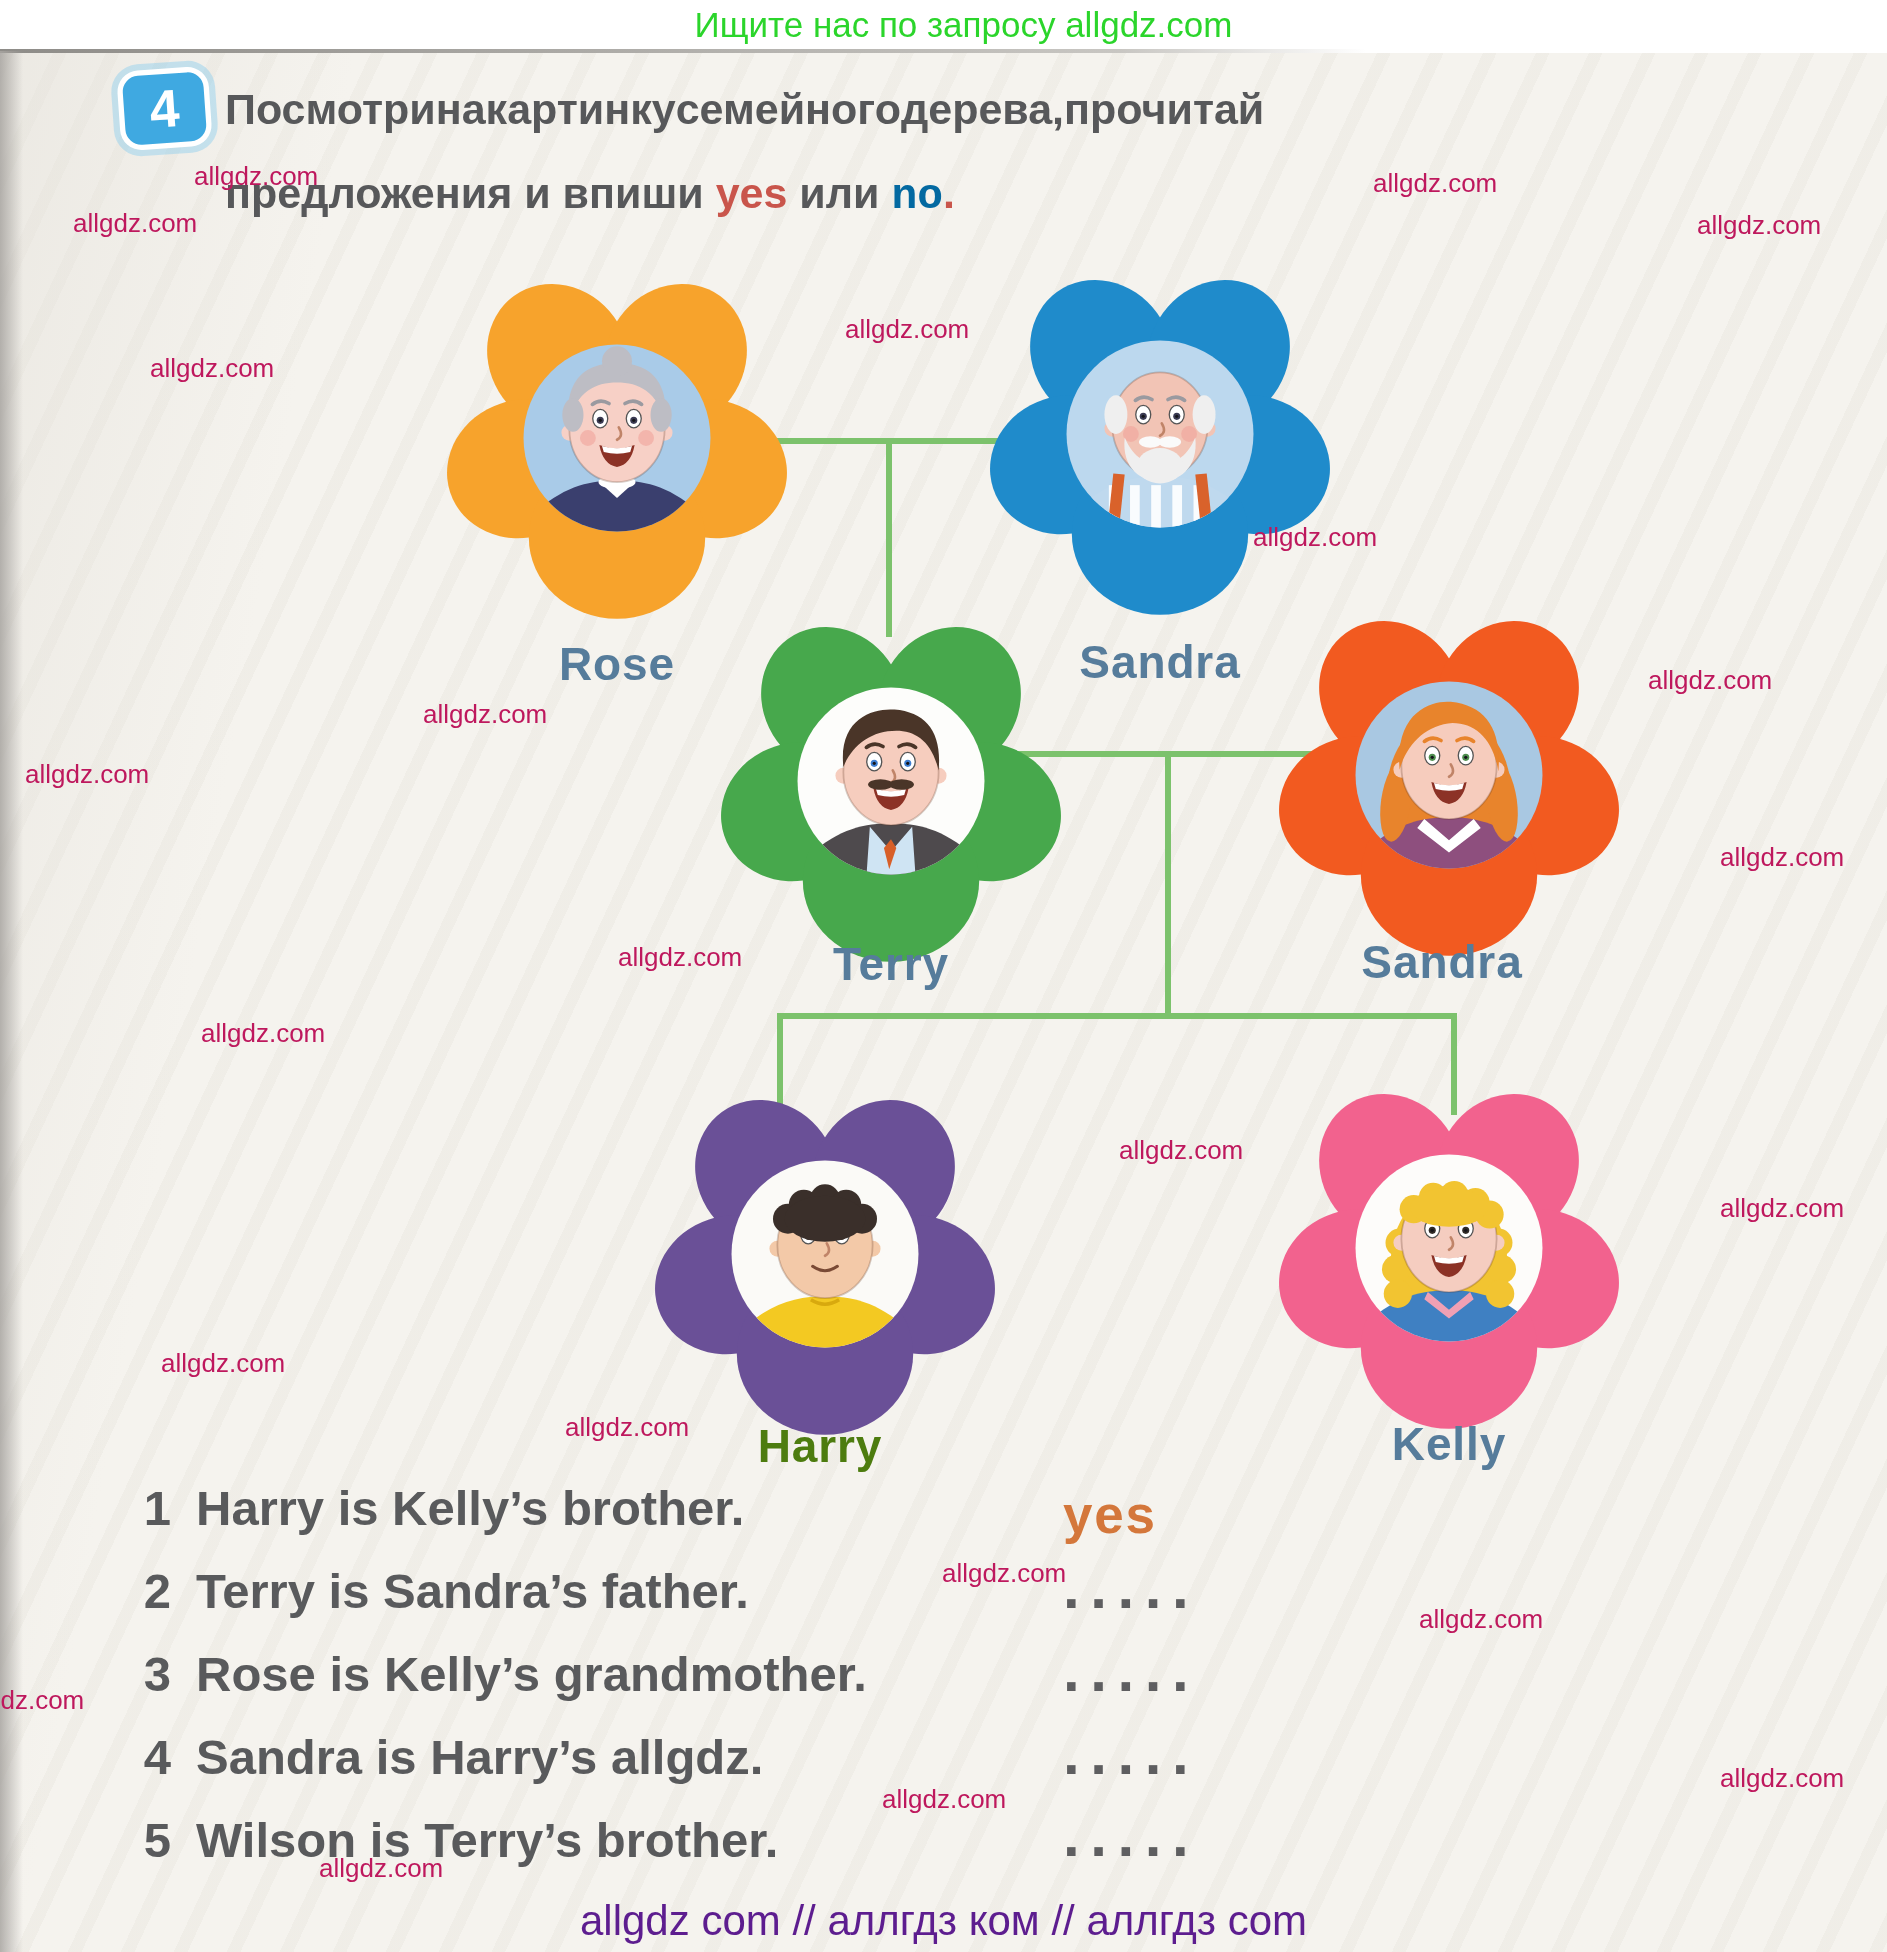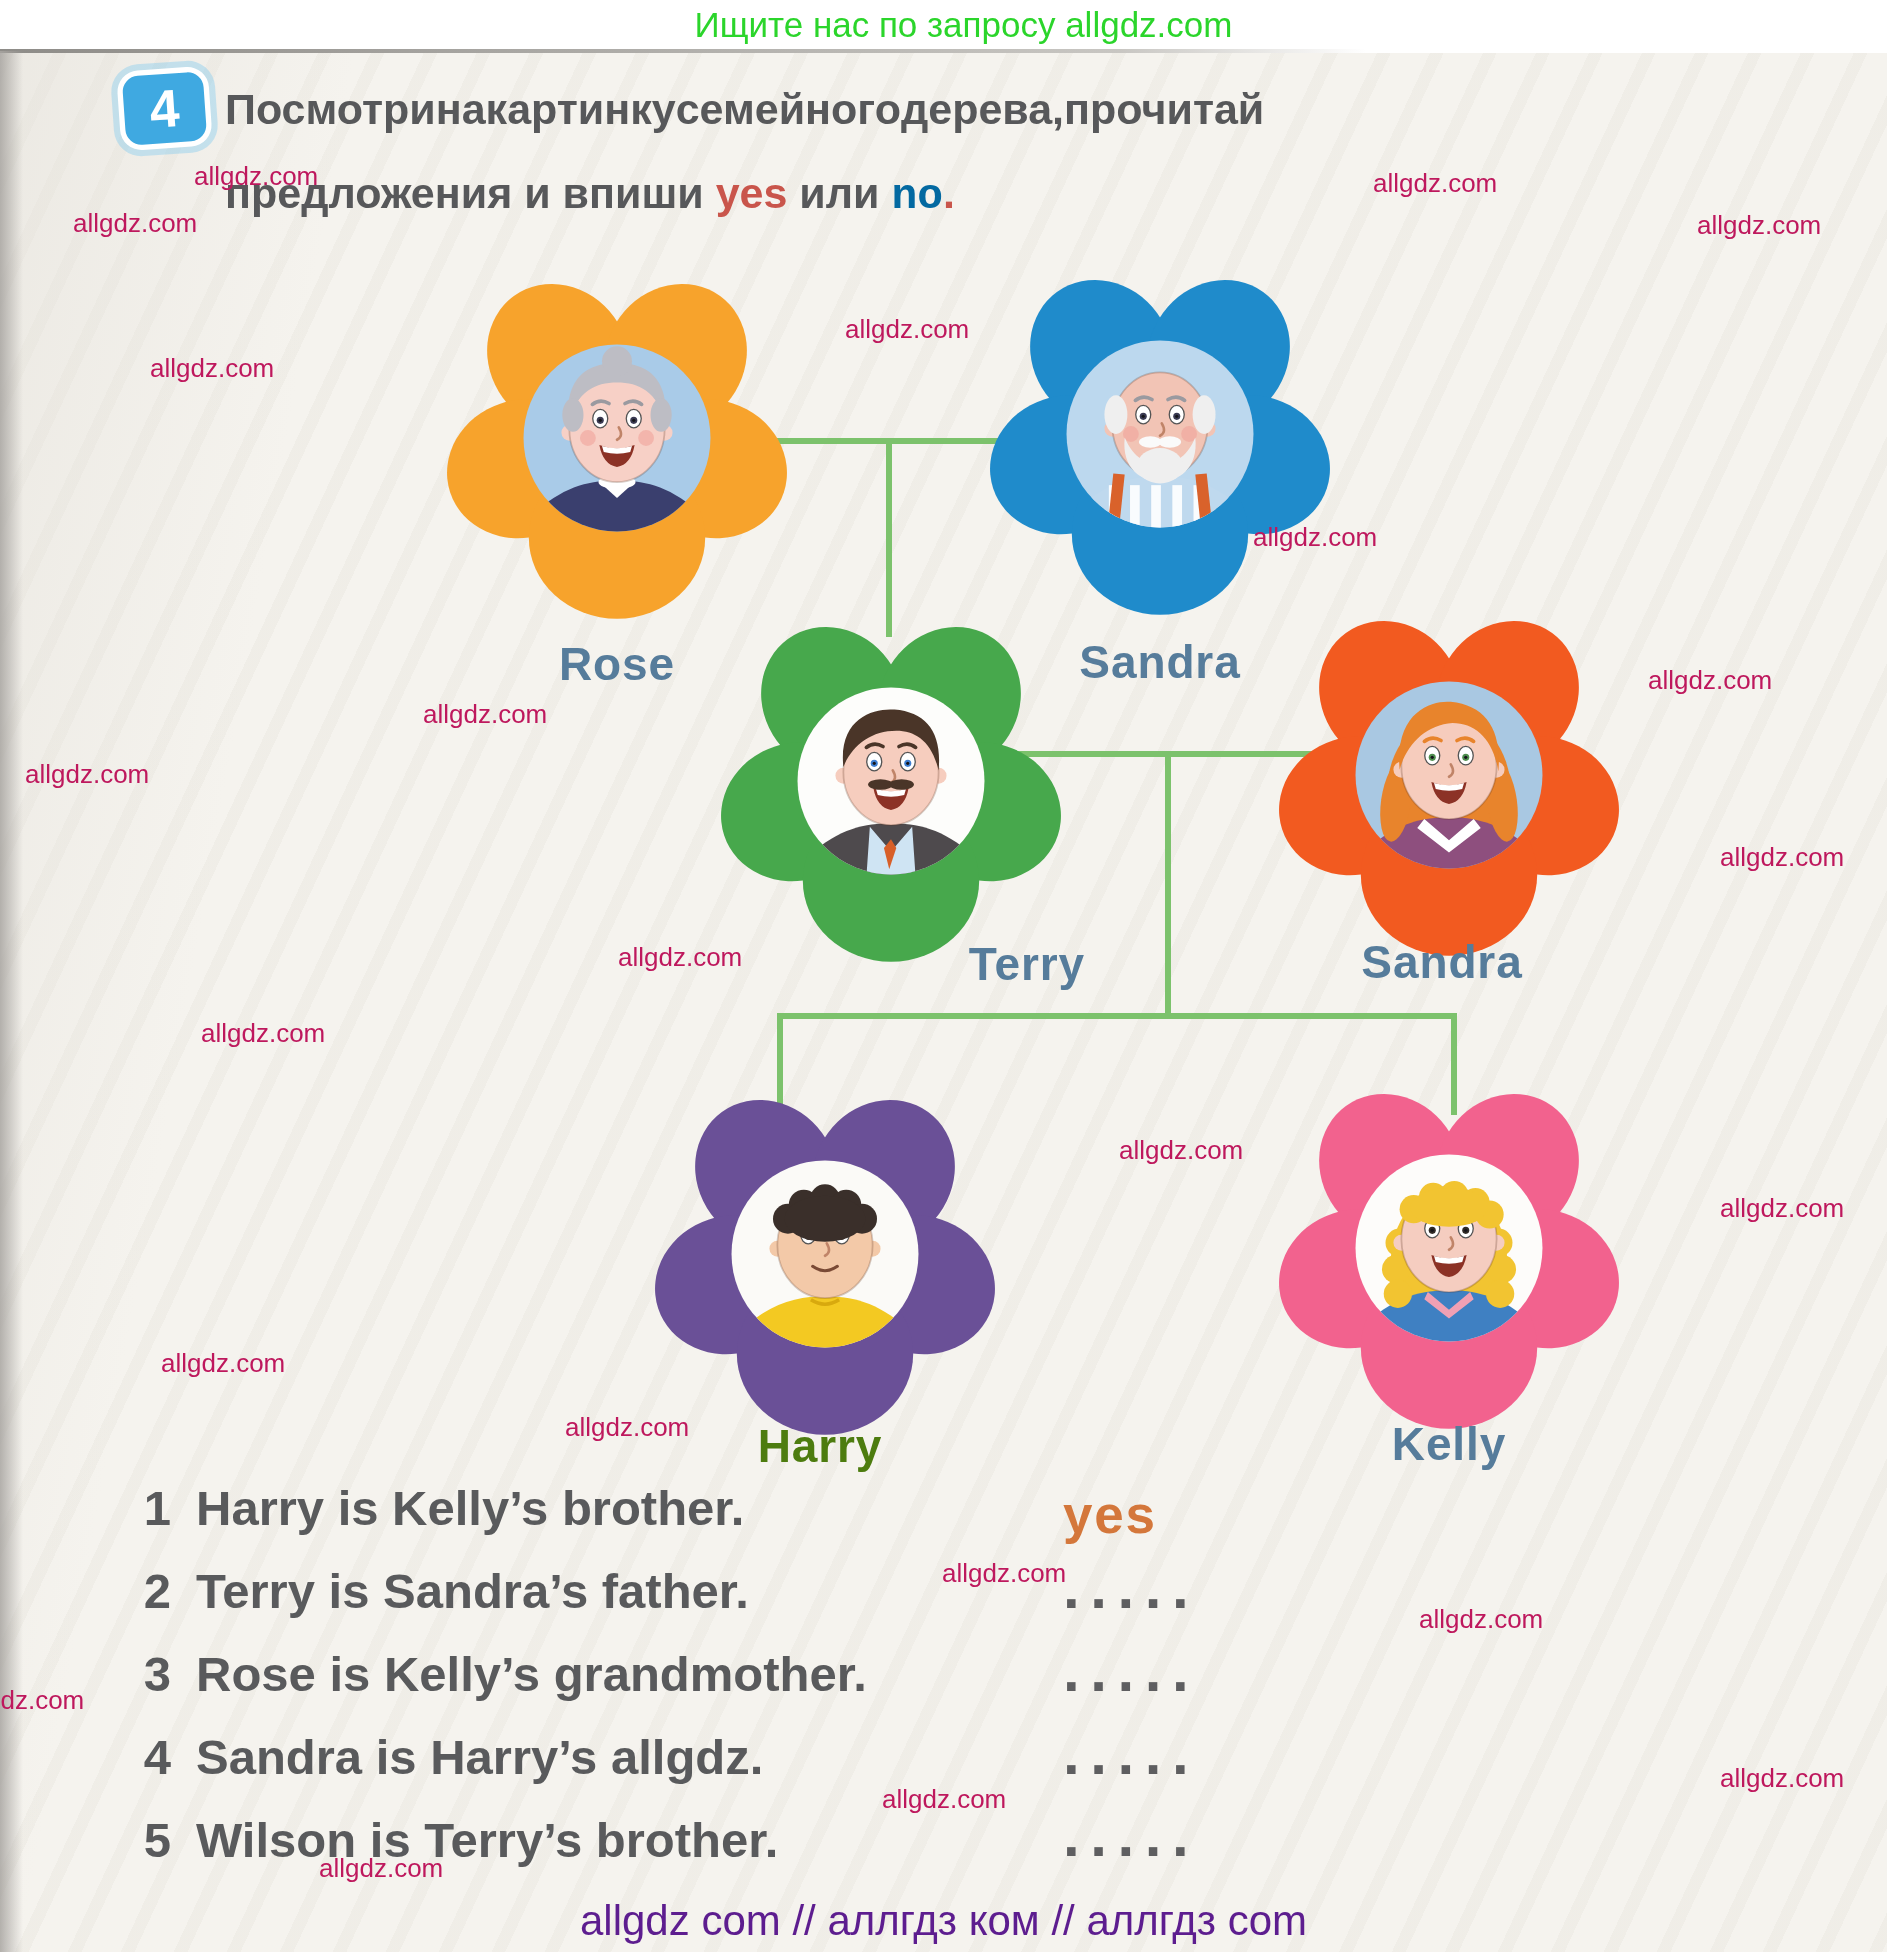--- a/index.html
+++ b/index.html
@@ -327,21 +327,21 @@
         <circle cx="6" cy="-60" r="16" fill="#F2C431"></circle>
         <circle cx="30" cy="-52" r="16" fill="#F2C431"></circle>
         <circle cx="46" cy="-38" r="16" fill="#F2C431"></circle>
         <ellipse cx="0" cy="-46" rx="44" ry="22" fill="#F2C431"></ellipse>
       </g>
     </svg>
   </figure>
 
 <div class="fname" style="left: 423px; top: 637px; color: rgb(86, 124, 155);">Rose</div>
 <div class="fname" style="left: 966px; top: 635px; color: rgb(86, 124, 155);">Sandra</div>
-<div class="fname" style="left: 697px; top: 937px; color: rgb(86, 124, 155); text-align: right;">Terry</div>
+<div class="fname" style="left: 697px; top: 937px; color: rgb(86, 124, 155);">Terry</div>
 <div class="fname" style="left: 1248px; top: 935px; color: rgb(86, 124, 155);">Sandra</div>
 <div class="fname" style="left: 626px; top: 1419px; color: #4d7c0f;">Harry</div>
 <div class="fname" style="left: 1255px; top: 1417px; color: rgb(86, 124, 155);">Kelly</div>
 
 <div>
   <span class="qnum" style="top:1480px">1</span>
   <span class="qtext" style="top:1480px">Harry is Kelly’s brother.</span>
   <span class="ans ans-yes" style="top: 1484px; color: rgb(212, 119, 59);">yes</span>
 </div>
 <div>

